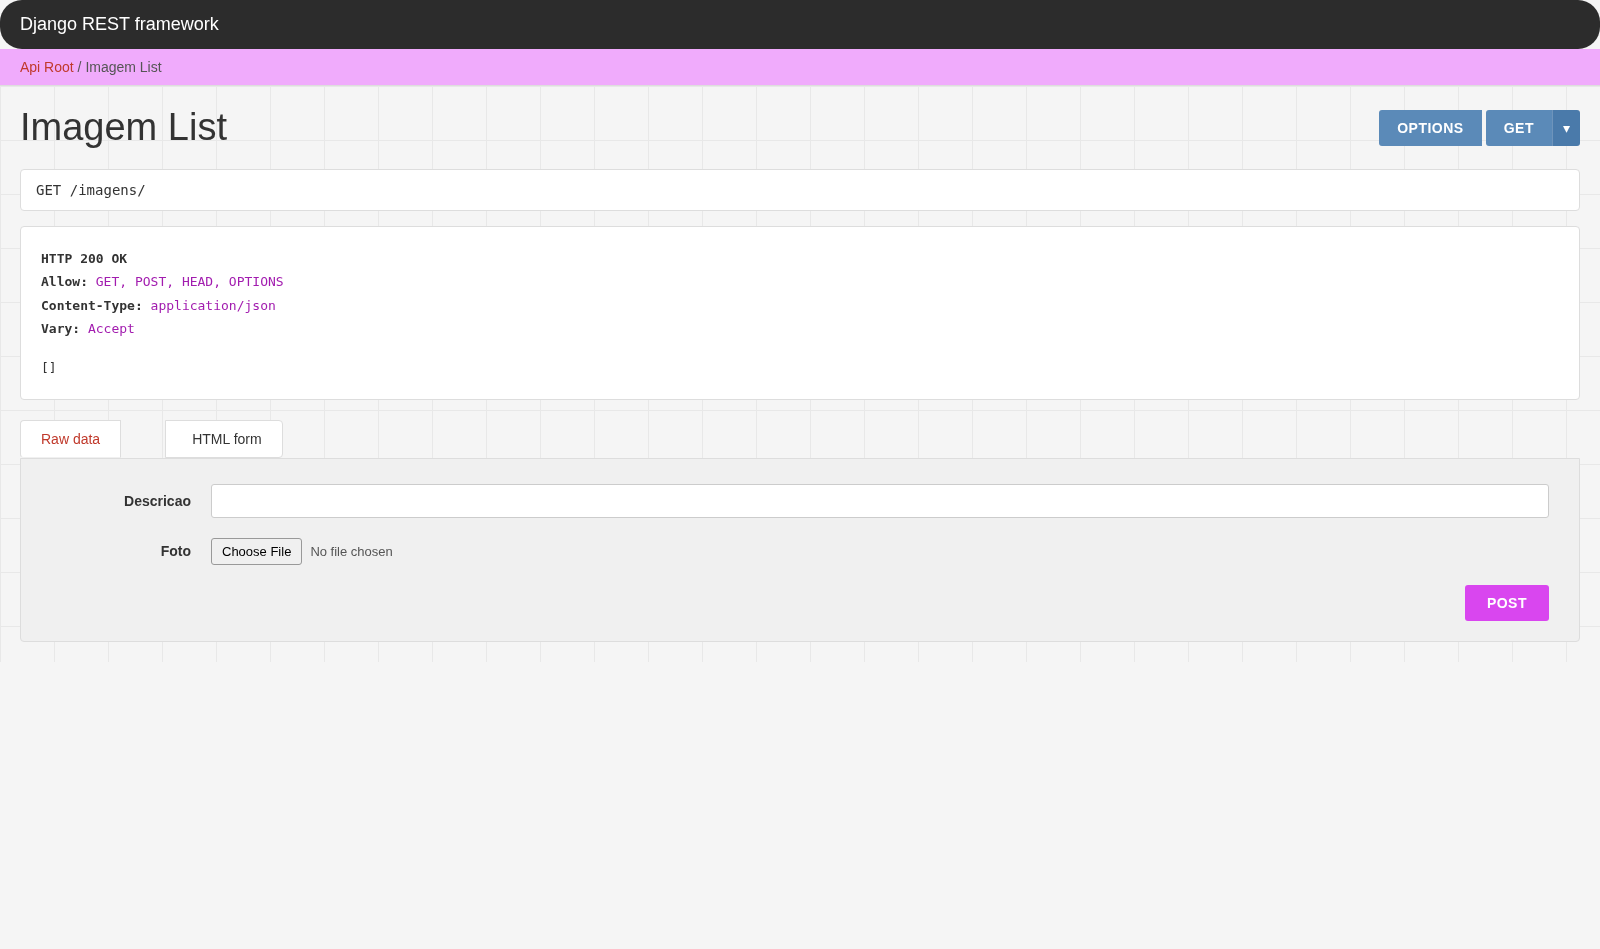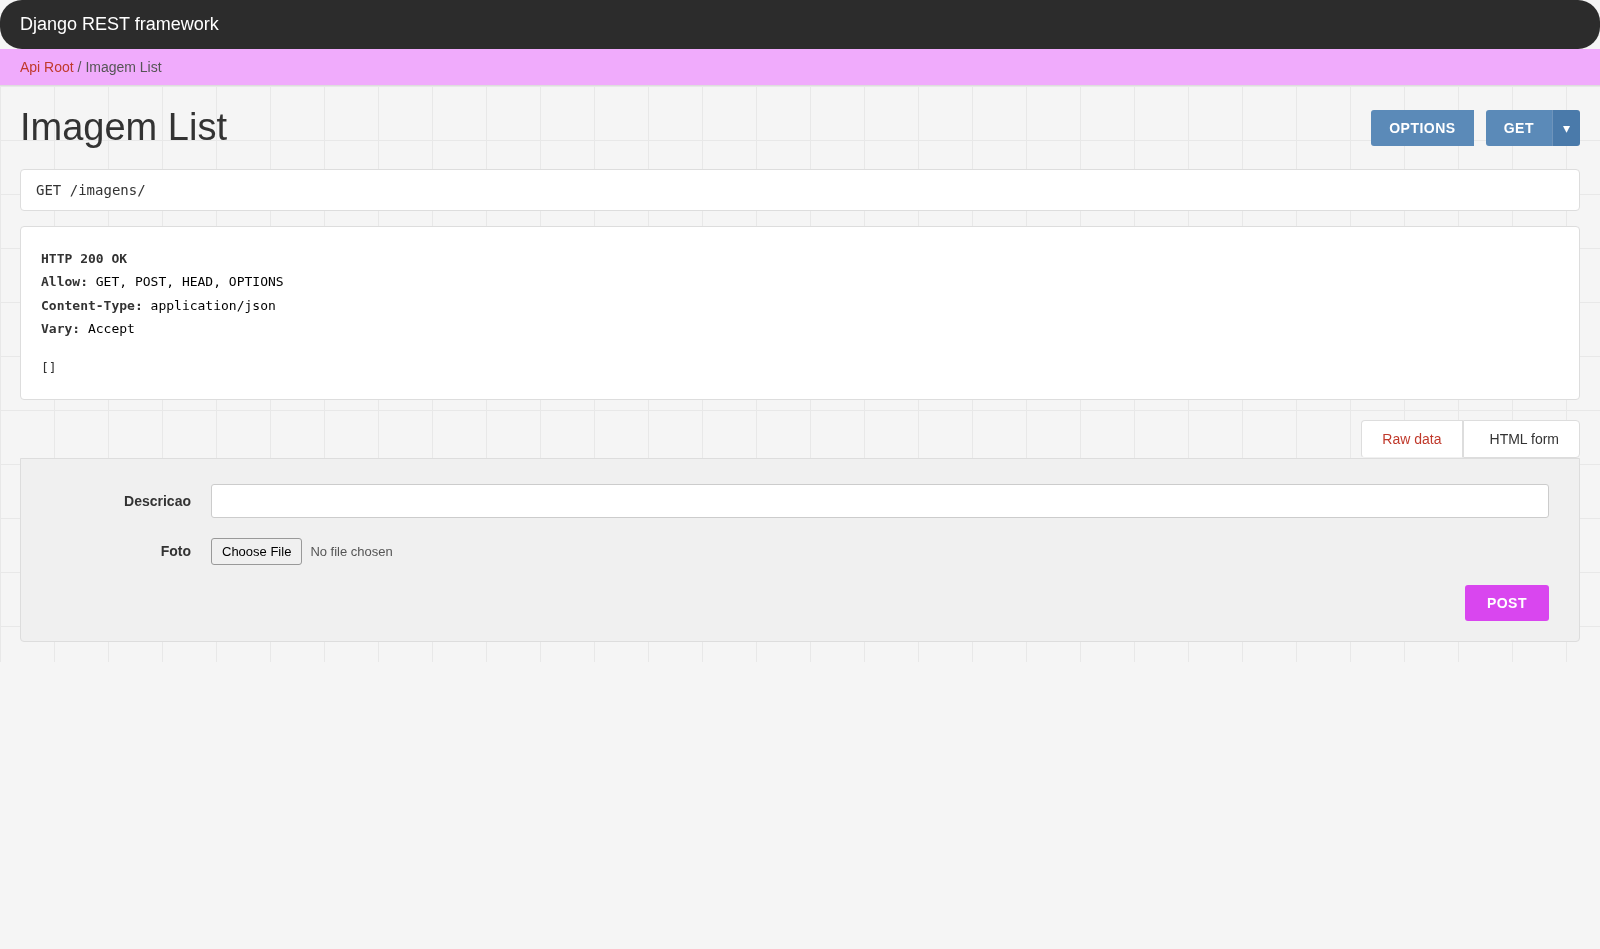--- a/index.html
+++ b/index.html
@@ -56,21 +56,21 @@
 
     .page-title {
       font-size: 38px;
       font-weight: 300;
       color: #333;
     }
 
     .btn-group {
       display: flex;
       align-items: center;
-      gap: 8px;
+      gap: 0;
     }
 
     .btn-options {
       background-color: #5b8ab8;
       color: #fff;
       border: none;
       padding: 10px 18px;
       font-size: 14px;
       font-weight: 600;
       cursor: pointer;
@@ -129,34 +129,34 @@
       font-size: 13px;
       line-height: 1.8;
     }
 
     .response-label {
       font-weight: bold;
       color: #333;
     }
 
     .response-link {
-      color: #000000;
+      color: #a21caf;
       text-align: center;
     }
 
     .response-body {
       margin-top: 15px;
       color: #333;
     }
 
     
     .tabs-area {
       display: flex;
-      justify-content: flex-end;
       margin-bottom: 0;
+      gap: 44px;
     }
 
     .tab-btn {
       padding: 10px 20px;
       border: 1px solid #ddd;
       background: #fff;
       font-size: 14px;
       cursor: pointer;
       color: #333;
     }

